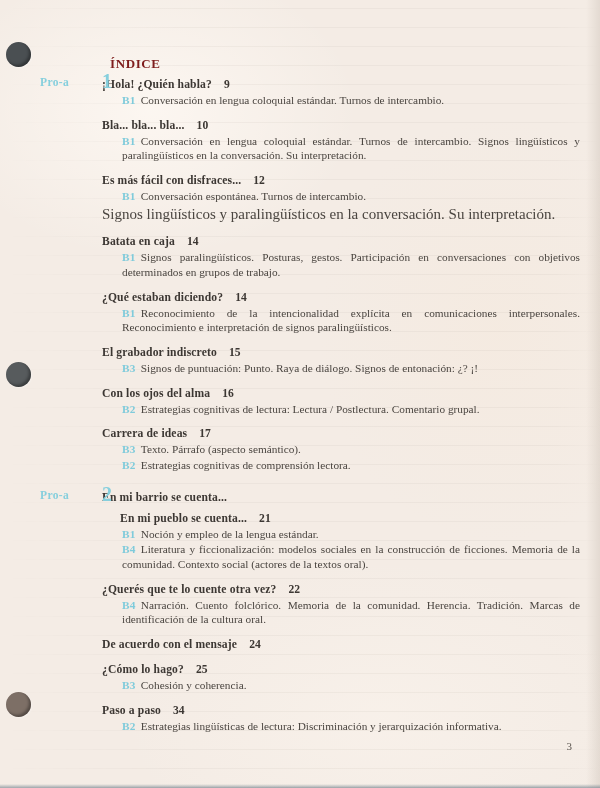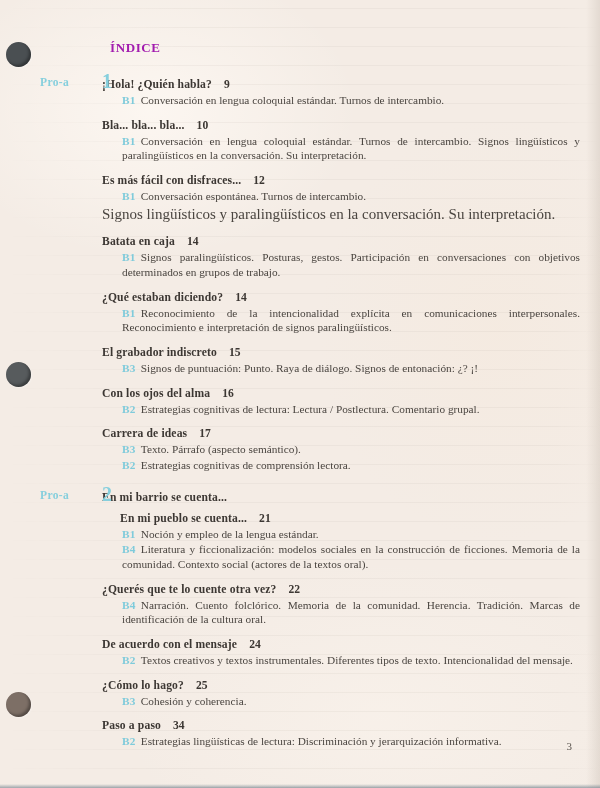--- a/index.html
+++ b/index.html
@@ -29,23 +29,23 @@
     background:#4a4f52;
     box-shadow: inset -2px -2px 3px rgba(0,0,0,.35), 1px 1px 2px rgba(255,255,255,.35);
   }
   .hole-1 { top:42px; }
   .hole-2 { top:362px; background:#575b5d; }
   .hole-3 { top:692px; background:#7d6f66; }
 
   .sheet { position:absolute; left:0; top:0; width:600px; height:788px; }
 
   .index-title {
-    position:absolute; left:110px; top:40px;
+    position:absolute; left:110px; top:56px;
     font-weight:bold; font-size:13px; letter-spacing:.6px;
-    color:#a21caf;
+    color:#7f1d1d;
   }
 
   .content { position:absolute; left:40px; top:74px; width:540px; }
 
   .unit { position:relative; margin-bottom:2px; }
 
   .unit-marker {
     position:absolute; left:0; top:2px; width:60px;
     color:#86cfdd; font-weight:bold; font-size:11.5px;
     letter-spacing:.4px;
@@ -161,21 +161,20 @@
         <div class="unit-marker">Pro-a</div>
         <div class="unit-number">2</div>
         <div class="unit-body">
           <div class="chapter"><span class="chapter-title">En mi barrio se cuenta...</span></div>
           <div class="chapter sub"><span class="chapter-title">En mi pueblo se cuenta...</span><span class="chapter-page">21</span></div>
           <div class="entry"><span class="bcode">B1</span><span class="entry-text">Noción y empleo de la lengua estándar.</span></div>
           <div class="entry"><span class="bcode">B4</span><span class="entry-text">Literatura y ficcionalización: modelos sociales en la construcción de ficciones. Memoria de la comunidad. Contexto social (actores de la textos oral).</span></div>
           <div class="chapter"><span class="chapter-title">¿Querés que te lo cuente otra vez?</span><span class="chapter-page">22</span></div>
           <div class="entry"><span class="bcode">B4</span><span class="entry-text">Narración. Cuento folclórico. Memoria de la comunidad. Herencia. Tradición. Marcas de identificación de la cultura oral.</span></div>
           <div class="chapter"><span class="chapter-title">De acuerdo con el mensaje</span><span class="chapter-page">24</span></div>
-          <div class="entry"><span class="bcode">B2</span><span class="entry-text">Textos creativos y textos instrumentales. Diferentes tipos de texto. Intencionalidad del mensaje.</span></div>
           <div class="chapter"><span class="chapter-title">¿Cómo lo hago?</span><span class="chapter-page">25</span></div>
           <div class="entry"><span class="bcode">B3</span><span class="entry-text">Cohesión y coherencia.</span></div>
           <div class="chapter"><span class="chapter-title">Paso a paso</span><span class="chapter-page">34</span></div>
           <div class="entry"><span class="bcode">B2</span><span class="entry-text">Estrategias lingüísticas de lectura: Discriminación y jerarquización informativa.</span></div>
         </div>
       </div>
     </div>
 
   <div class="page-number">3</div>
 

